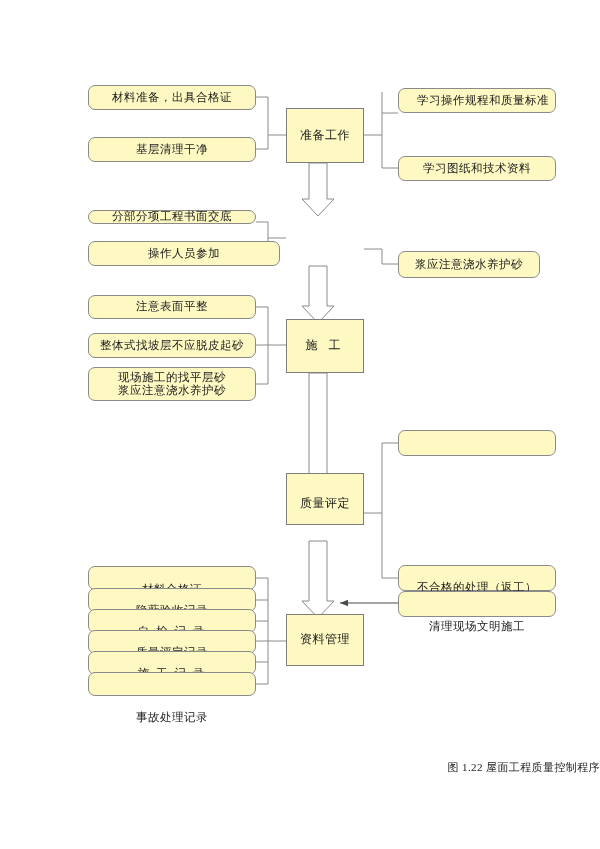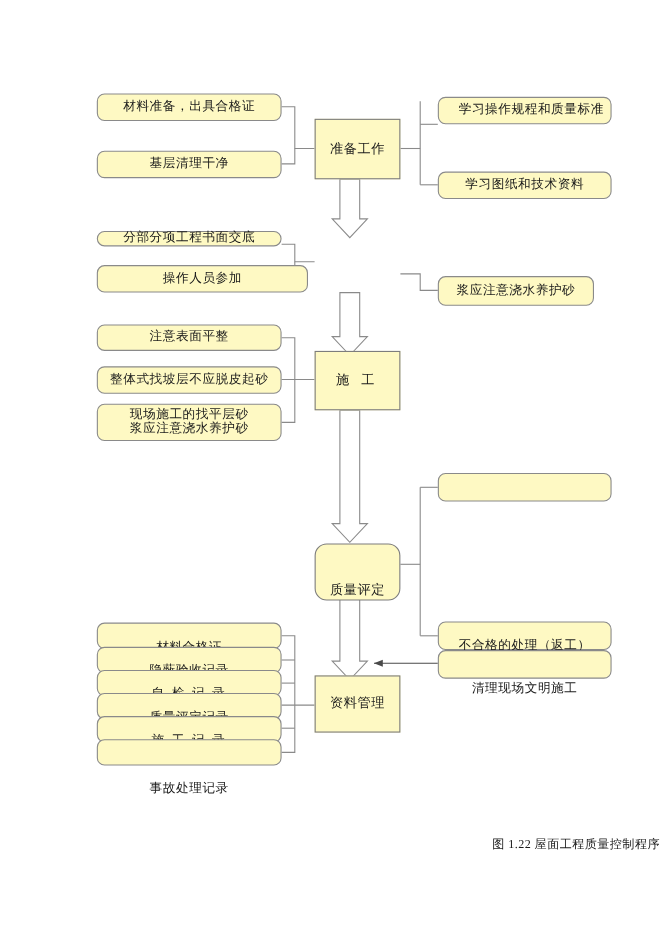--- a/index.html
+++ b/index.html
@@ -120,21 +120,21 @@
 
   <div class="node sq cn s12" style="left:286px; top:108px; width:78px; height:55px;">
     <span>准备工作</span>
   </div>
 
 
   <div class="node sq cn s12" style="left:286px; top:319px; width:78px; height:54px;">
     <span class="wide-sp">施  工</span>
   </div>
 
-  <div class="node sq cn s12" style="left:286px; top:494px; width:78px; height:52px; align-items:flex-end; padding-bottom:1px;border-radius:11px;">
+  <div class="node sq cn s12" style="left:286px; top:473px; width:78px; height:52px; align-items:flex-end; padding-bottom:13px;">
     <span>质量评定</span>
   </div>
 
   <div class="node sq cn s12" style="left:286px; top:614px; width:78px; height:52px;">
     <span>资料管理</span>
   </div>
 
   <div class="node rounded cn s115" style="left:88px; top:85px; width:168px; height:25px;">
     <span>材料准备，出具合格证</span>
   </div>

